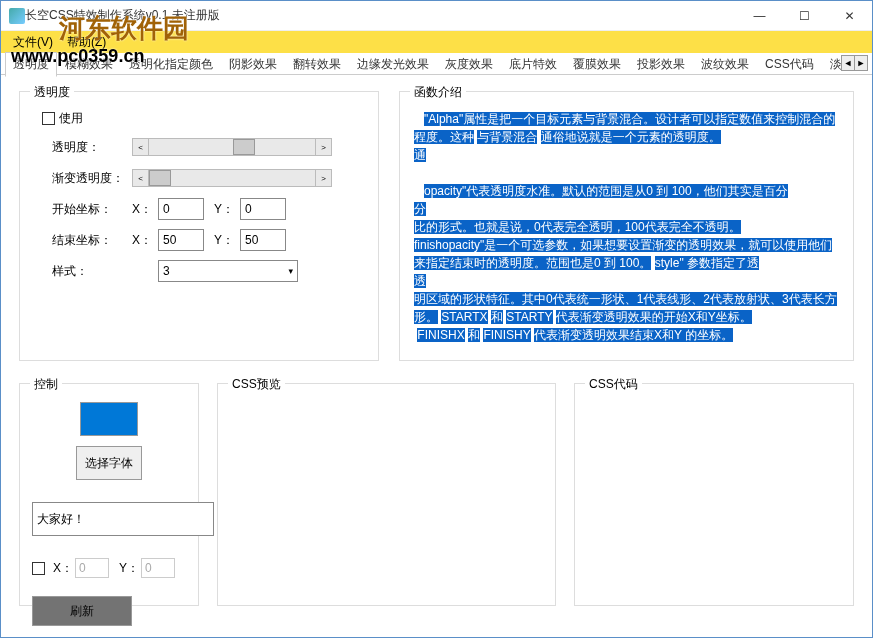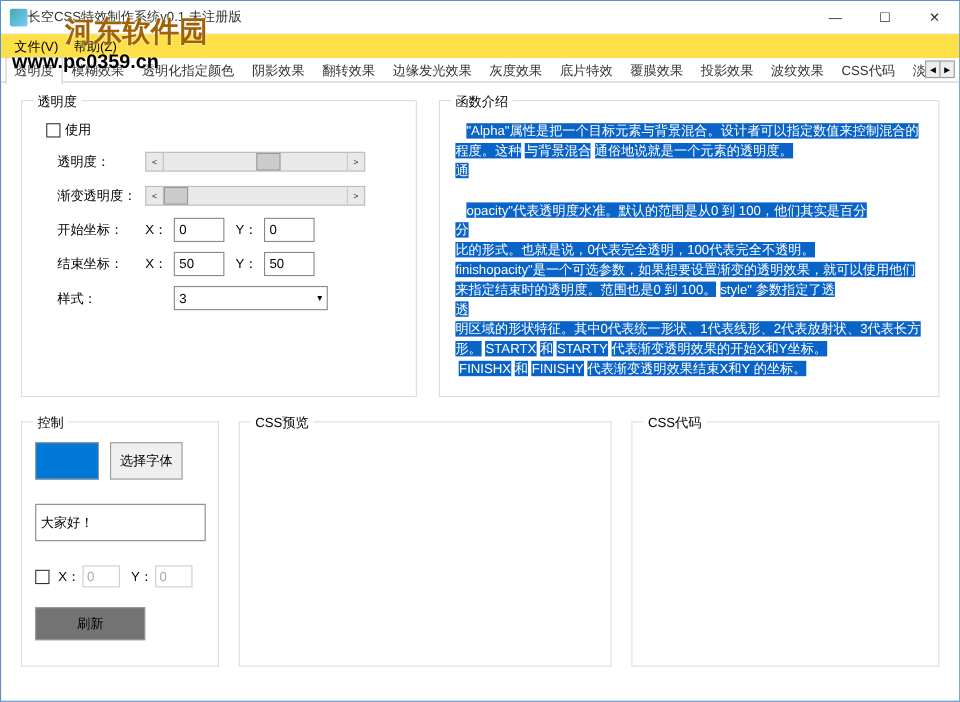--- a/index.html
+++ b/index.html
@@ -52,25 +52,25 @@
 
 .desc-body { font-size: 12px; line-height: 18px; color: #fff; }
 .desc-body .hl { background: #0a63c7; color: #fff; padding: 0; }
 .desc-body .ws { background: #fff; color: #000; }
 
 .bottom-row { display: flex; gap: 18px; margin-top: 22px; }
 .gb-control { width: 180px; height: 223px; padding: 18px 12px 12px 12px; }
 .gb-preview { flex: 1; height: 223px; }
 .gb-code { width: 280px; height: 223px; }
 
-.color-font-row { display: flex; align-items: center; gap: 10px; }
+.color-font-row { display: flex; align-items: center; gap: 10px; flex-direction: column; }
 .color-swatch { width: 58px; height: 34px; background: #0078d7; border: 1px solid #999; }
 .sel-font-btn { width: 66px; height: 34px; border: 1px solid #999; background: #efefef; display: flex; align-items: center; justify-content: center; }
 
-.text-input { width: 155px; height: 24px; border: 1px solid #888; padding: 16px 4px; margin-top: 22px; background: #fff; display: flex; align-items: center; }
+.text-input { width: 182px; height: 24px; border: 1px solid #888; padding: 16px 4px; margin-top: 22px; background: #fff; display: flex; align-items: center; }
 
 .xy-row { display: flex; align-items: center; gap: 2px; margin-top: 22px; }
 .small-input { width: 34px; height: 20px; border: 1px solid #ccc; padding: 0 3px; color: #aaa; background: #fff; text-align: left; display: inline-flex; align-items: center; }
 
 .refresh-btn { width: 100px; height: 30px; border: 1px solid #999; background: #737373; margin-top: 18px; display: flex; align-items: center; justify-content: center; }
 
 .empty-box { width: 100%; height: 100%; }
 </style>
 </head>
 <body>

